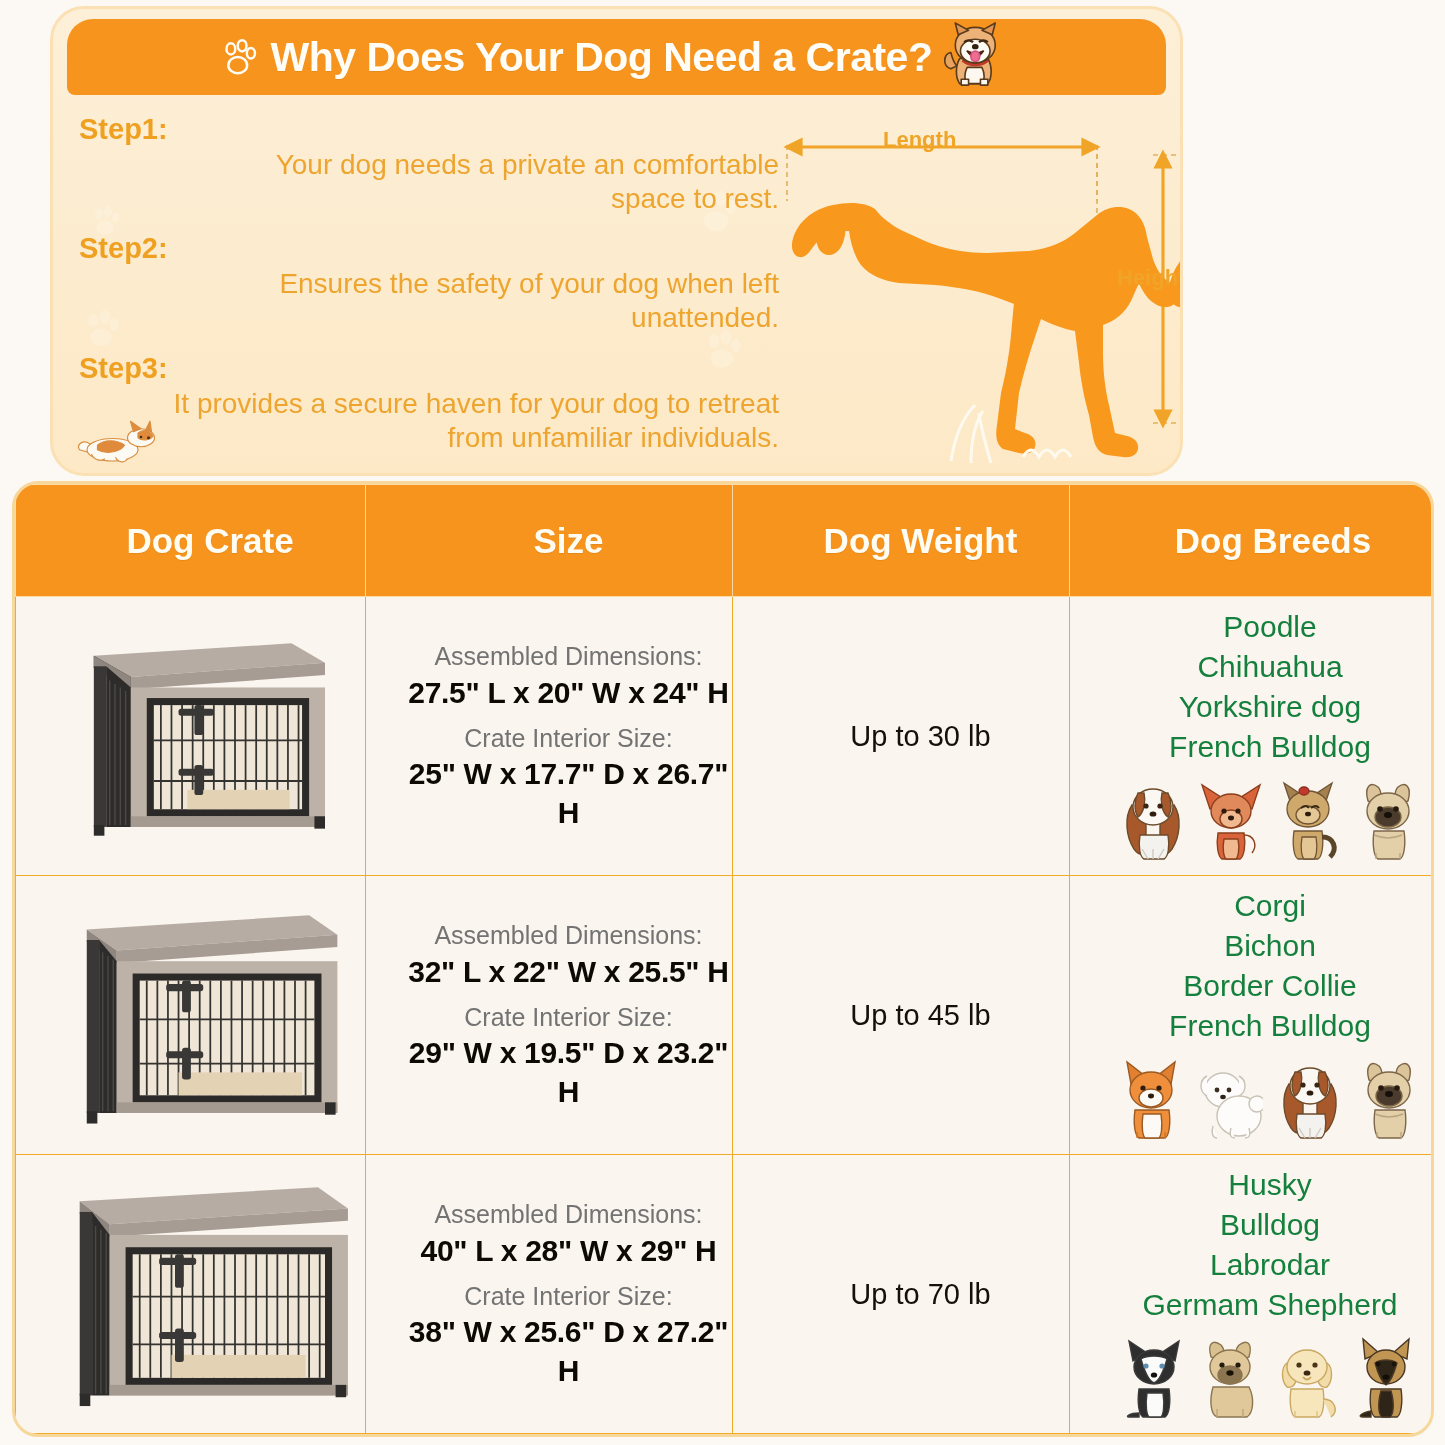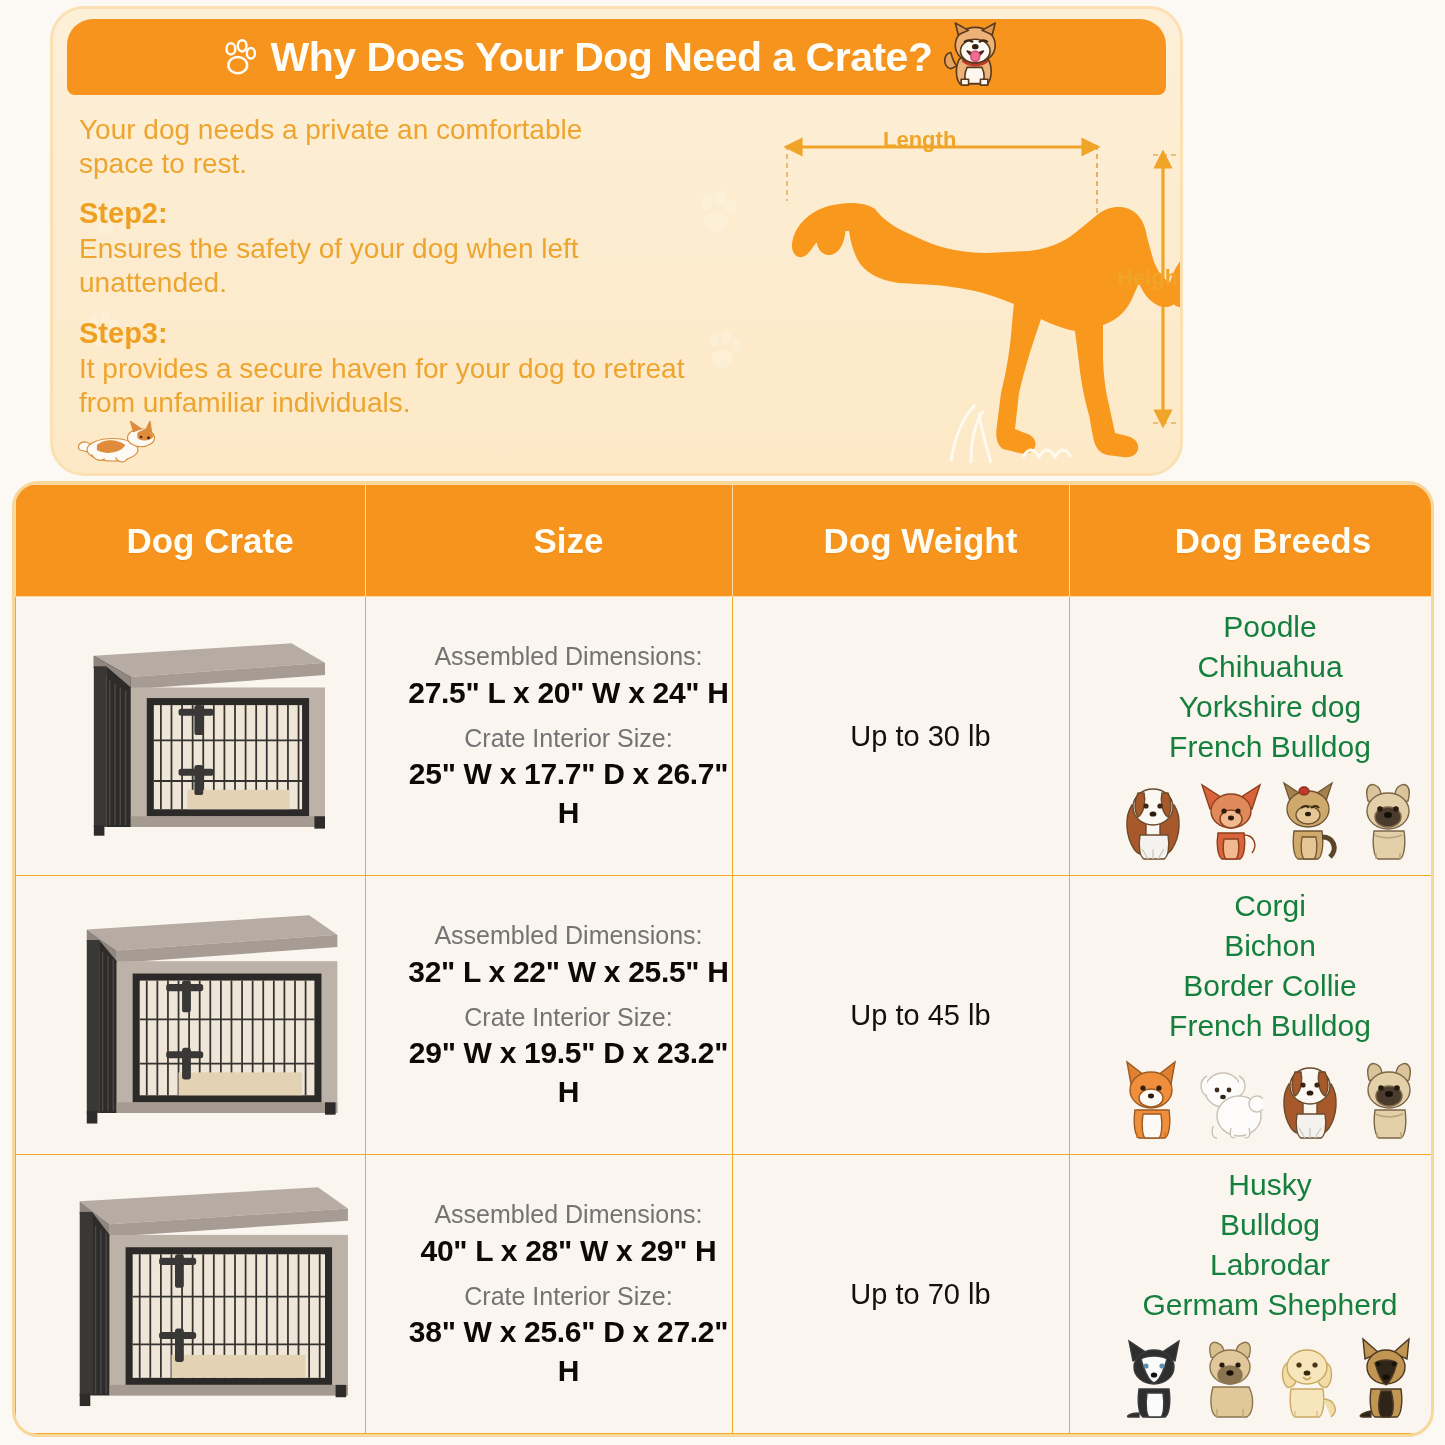--- a/index.html
+++ b/index.html
@@ -63,20 +63,21 @@
     font-size: 29px;
     font-weight: bold;
     margin-bottom: 2px;
   }
   .step-body {
     color: #eda52f;
     font-size: 28px;
     line-height: 1.22;
     margin-bottom: 16px;
     white-space: pre-line;
+    text-align: right;
   }
 
   
   .paw-deco { position: absolute; opacity: .45; pointer-events: none; }
 
   
   .diagram { position: absolute; left: 722px; top: 96px; width: 700px; height: 366px; }
 
   .measure-label {
     position: absolute;
@@ -249,20 +250,21 @@
 
         <path d="M38 42 q11 16 22 0 q-11 6 -22 0 Z" fill="#5c2b1c" stroke="#4a2315"></path>
 
         <ellipse cx="49" cy="49" rx="6" ry="7" fill="#f06d92" stroke="#d4527a"></ellipse>
       </g>
     </svg>
   </div>
 
   <div class="steps">
     <div>
+      <div class="step-label">Step1:</div>
       <div class="step-body">Your dog needs a private an comfortable
 space to rest.</div>
     </div>
     <div>
       <div class="step-label">Step2:</div>
       <div class="step-body">Ensures the safety of  your dog  when left
 unattended.</div>
     </div>
     <div>
       <div class="step-label">Step3:</div>

